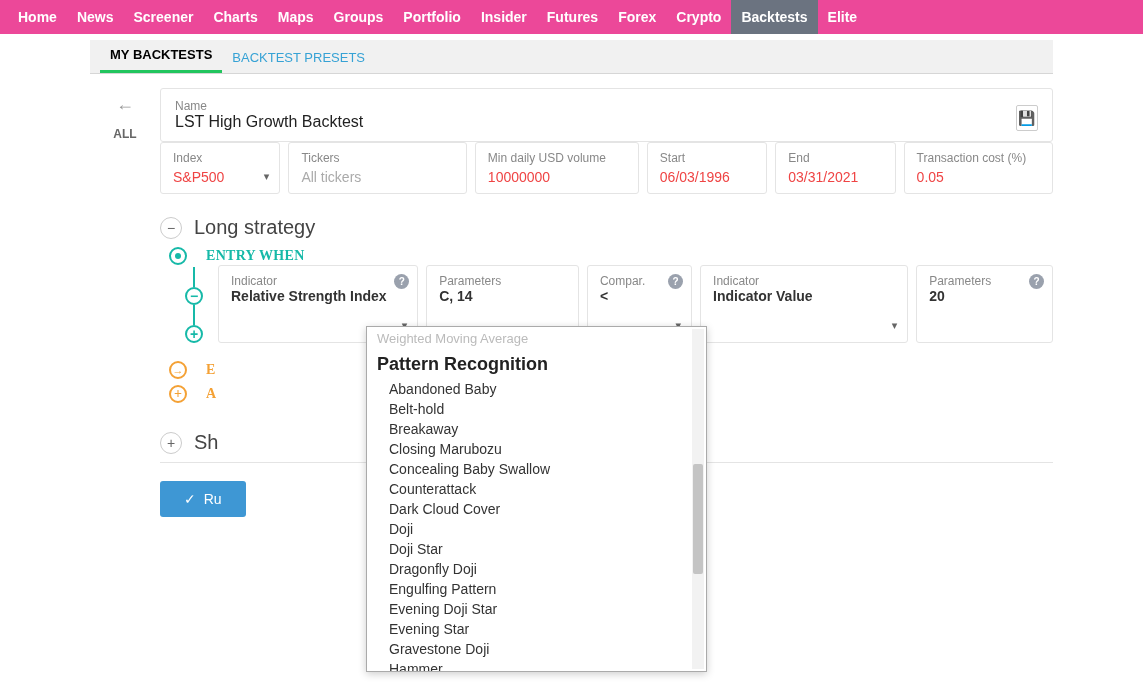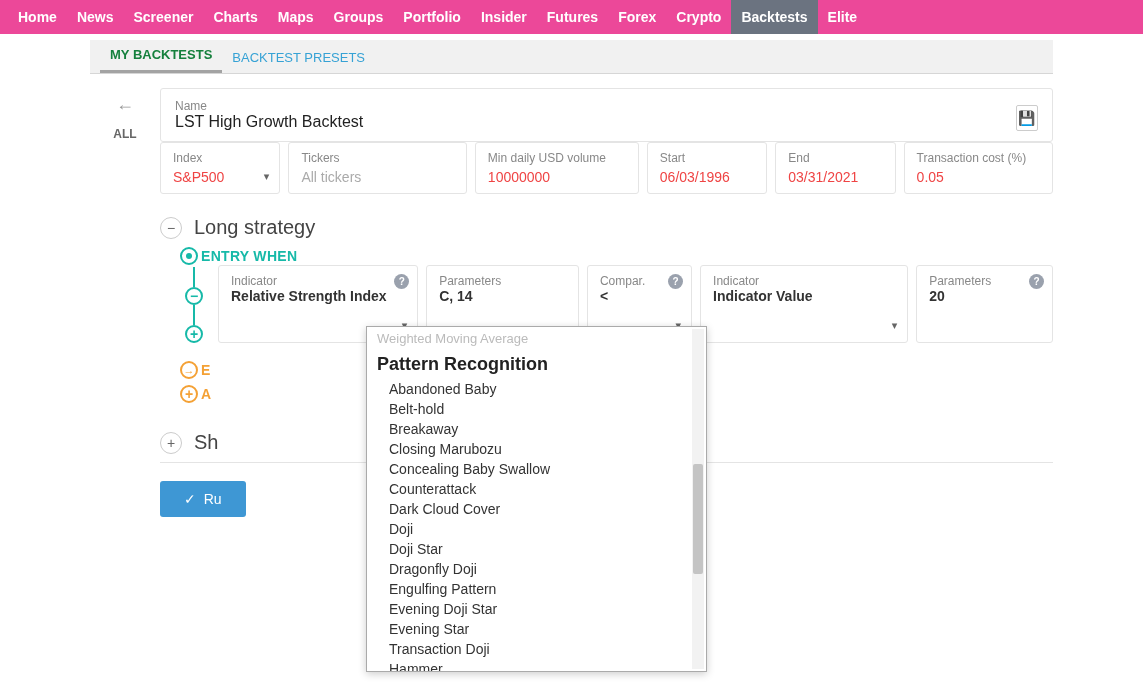--- a/index.html
+++ b/index.html
@@ -2,21 +2,21 @@
 <html><head>
 <meta charset="utf-8">
 <style>
 * { box-sizing: border-box; margin: 0; padding: 0; }
 body { font-family: "Helvetica Neue", Arial, sans-serif; font-size: 14px; color: #333; background: #fff; width: 1143px; }
 .topnav { background: #ec4899; height: 34px; display: flex; align-items: center; padding: 0 8px; }
 .topnav a { color: #fff; text-decoration: none; padding: 0 10px; height: 34px; line-height: 34px; font-size: 14px; font-weight: bold; }
 .topnav a.active { background: #6b7380; }
 .subtabs { background: #f1f1f1; border-bottom: 1px solid #d6d6d6; margin: 6px 90px 0 90px; height: 34px; display: flex; align-items: flex-end; padding: 0 10px; }
 .subtabs a { padding: 8px 10px; font-size: 13px; color: #36a2d5; text-decoration: none; }
-.subtabs a.active { color: #15803d; font-weight: bold; border-bottom: 3px solid #a3a3a3; text-align: center; }
+.subtabs a.active { color: #000000; font-weight: bold; border-bottom: 3px solid #22c55e; text-align: center; }
 .workspace { display: flex; margin: 0 90px; padding-top: 14px; }
 .leftcol { width: 70px; text-align: center; }
 .back-arrow { color: #999; font-size: 18px; cursor: pointer; padding: 6px 0; }
 .all-label { font-weight: bold; font-size: 12px; color: #666; margin-top: 6px; }
 .maincol { flex: 1; }
 .card { background: #fff; border: 1px solid #e4e4e4; border-radius: 3px; padding: 10px 14px; }
 .namecard { display: flex; align-items: flex-end; justify-content: space-between; }
 .small-label { font-size: 12px; color: #888; display:block; }
 .big-val { font-size: 16px; color: #222; }
 .field-row { display: flex; gap: 8px; }
@@ -24,21 +24,21 @@
 .field .val { font-size: 14px; color: #ef4444; margin-top: 4px; }
 .field .placeholder { color: #aaa; }
 .chev { position:absolute; right:10px; bottom:10px; color:#666; font-size:11px; }
 .section-head { display: flex; align-items: center; gap: 12px; margin: 22px 0 8px 0; }
 .toggle-circle { width:22px; height:22px; border:1px solid #ccc; border-radius:50%; display:flex; align-items:center; justify-content:center; font-size:14px; color:#666; cursor:pointer; }
 .section-title { font-size: 20px; color: #444; }
 .entry-label { color: #16b9a8; font-weight: bold; font-size: 14px; letter-spacing:.3px; }
 .entry-icon { width:18px; height:18px; border:2px solid #16b9a8; border-radius:50%; background:#fff; display:inline-flex; align-items:center; justify-content:center; }
 .entry-icon::after { content:""; width:6px; height:6px; background:#16b9a8; border-radius:50%; }
 .remove-icon { width:18px; height:18px; border:2px solid #16b9a8; border-radius:50%; color:#16b9a8; display:inline-flex; align-items:center; justify-content:center; font-weight:bold; font-size:14px; line-height:1; }
-.rail-row { display:flex; align-items:center; gap:0; margin-left: 17px; }
+.rail-row { display:flex; align-items:center; gap:16px; margin-left: 6px; font-family: Liberation Serif, serif; }
 .rail-col { width: 24px; display:flex; flex-direction:column; align-items:center; }
 .vline { width:2px; height:20px; background:#16b9a8; }
 .add-icon-teal { width:18px; height:18px; border:2px solid #16b9a8; border-radius:50%; color:#16b9a8; display:inline-flex; align-items:center; justify-content:center; font-weight:bold; font-size:14px; line-height:1; }
 .add-icon-orange { width:18px; height:18px; border:2px solid #f4a135; border-radius:50%; color:#f4a135; display:inline-flex; align-items:center; justify-content:center; font-weight:bold; font-size:14px; line-height:1; }
 .exit-icon-orange { width:18px; height:18px; border:2px solid #f4a135; border-radius:50%; color:#f4a135; display:inline-flex; align-items:center; justify-content:center; font-size:11px; }
 .org-label { color: #f4a135; font-weight:bold; font-size:14px; }
 .rule-grid { display:flex; gap:8px; flex:1; }
 .rule-cell { border:1px solid #e4e4e4; background:#fff; padding:8px 12px; border-radius:3px; position:relative; }
 .help-icon { position:absolute; top:8px; right:8px; width:15px; height:15px; border-radius:50%; background:#9aa1ad; color:#fff; font-size:10px; display:flex; align-items:center; justify-content:center; font-weight:bold; }
 .dropdown { position:absolute; top:326px; left:366px; width:341px; background:#fff; border:1px solid #aaa; box-shadow:0 2px 8px rgba(0,0,0,.2); max-height:346px; overflow:hidden; z-index:100; }
@@ -210,21 +210,21 @@
       <div class="item">Closing Marubozu</div>
       <div class="item">Concealing Baby Swallow</div>
       <div class="item">Counterattack</div>
       <div class="item">Dark Cloud Cover</div>
       <div class="item">Doji</div>
       <div class="item">Doji Star</div>
       <div class="item">Dragonfly Doji</div>
       <div class="item">Engulfing Pattern</div>
       <div class="item">Evening Doji Star</div>
       <div class="item">Evening Star</div>
-      <div class="item">Transaction Doji</div>
+      <div class="item">Gravestone Doji</div>
       <div class="item">Hammer</div>
     </div>
   <div class="scrollbar">
     <div class="thumb"></div>
   </div>
 </div>
 
 <div class="footer">
   <a href="#">contact</a>
   <span style="color:#bbb"> · </span>

